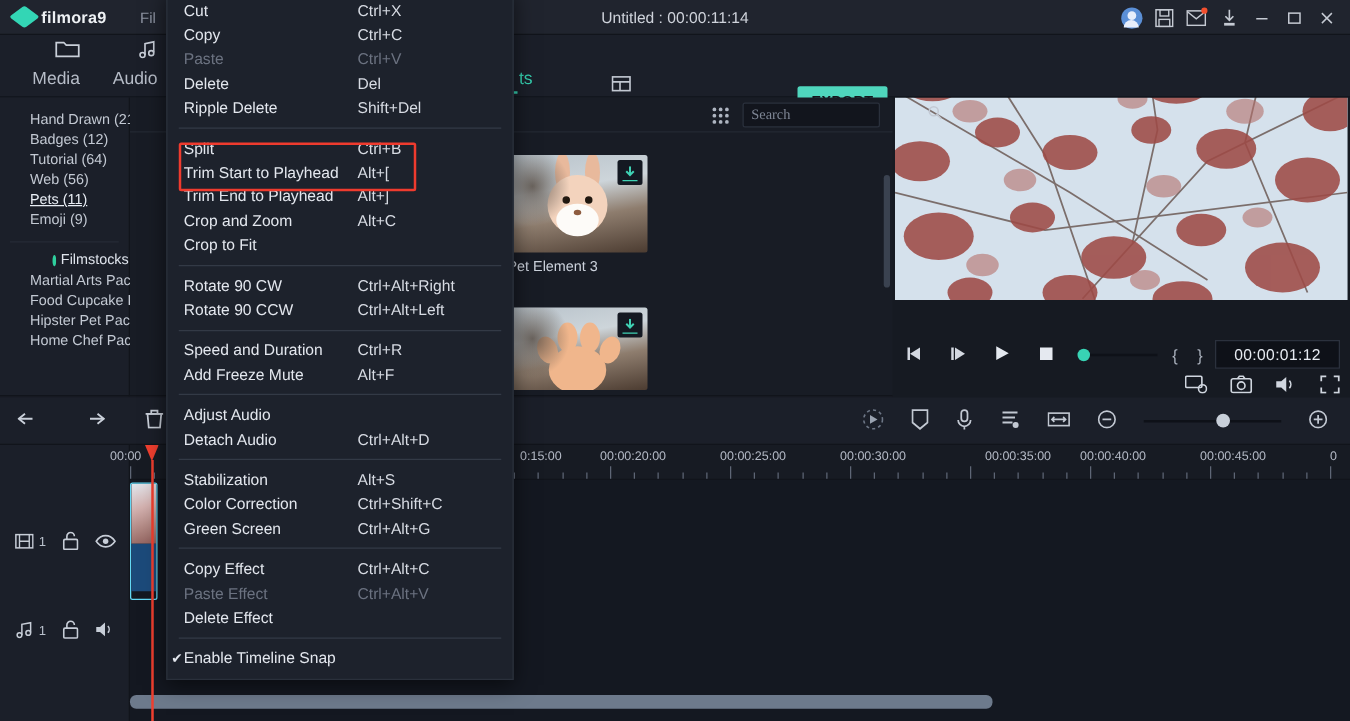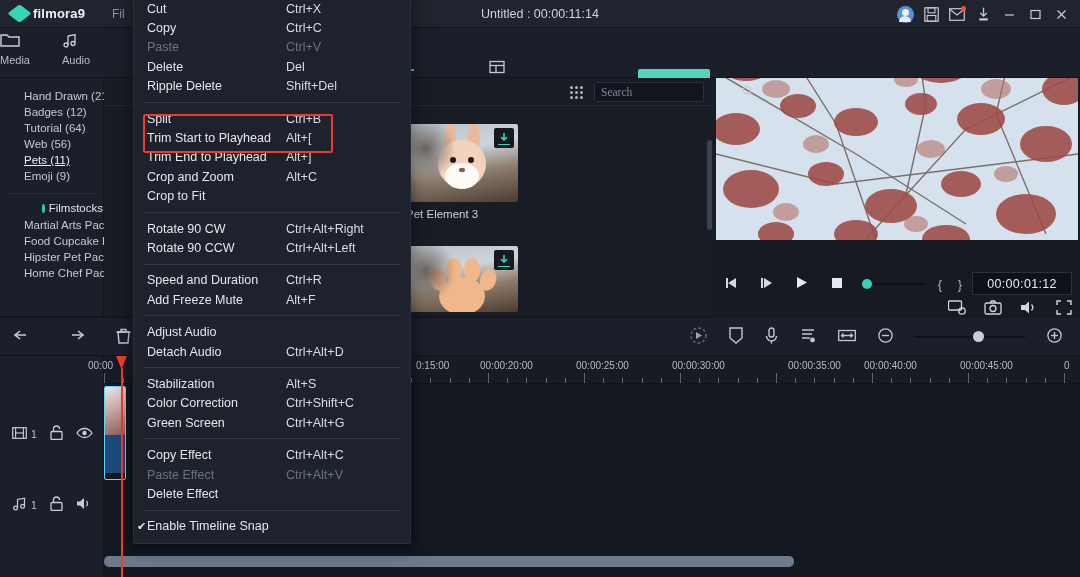--- a/index.html
+++ b/index.html
@@ -38,22 +38,22 @@
   .avatar-ic::before { content:""; position:absolute; left:5px; top:3px; width:7px;height:7px;border-radius:50%;background:#e8eefb;}
   .avatar-ic::after { content:""; position:absolute; left:2.5px; bottom:1px; width:12px;height:6px;border-radius:6px 6px 0 0;background:#e8eefb;}
   .badge-dot { position:absolute; top:6px; right:4px; width:5px;height:5px;border-radius:50%;background:#f4502e; }
 
   
   .toptabs {
     position: absolute; left: 0; top: 28px; width: 1080px; height: 50px;
     background: #1b1f29; border-bottom: 1px solid #11141b;
   }
   .tab {
-    position: absolute; top: 4px; width: 64px; text-align: left;
-    font-size: 11px; color: #b7bdc8;
+    position: absolute; top: 4px; width: 64px; text-align: right;
+    font-size: 14px; color: #b7bdc8; padding-left: 11px;
   }
   .tab .glyph { display:block; height: 22px; line-height: 22px; font-size: 15px; color:#c9cfd9;}
   .tab.active { color: #35d0b0; }
   .tab.active::after {
     content:""; position:absolute; left: 12px; right:12px; bottom:-5px; height:2px; background:#35d0b0;
   }
   .splitscreen {
     position: absolute; left: 452px; top: 32px; width: 90px; text-align: center;
     font-size: 11.5px; color: #c2c8d2;
   }

